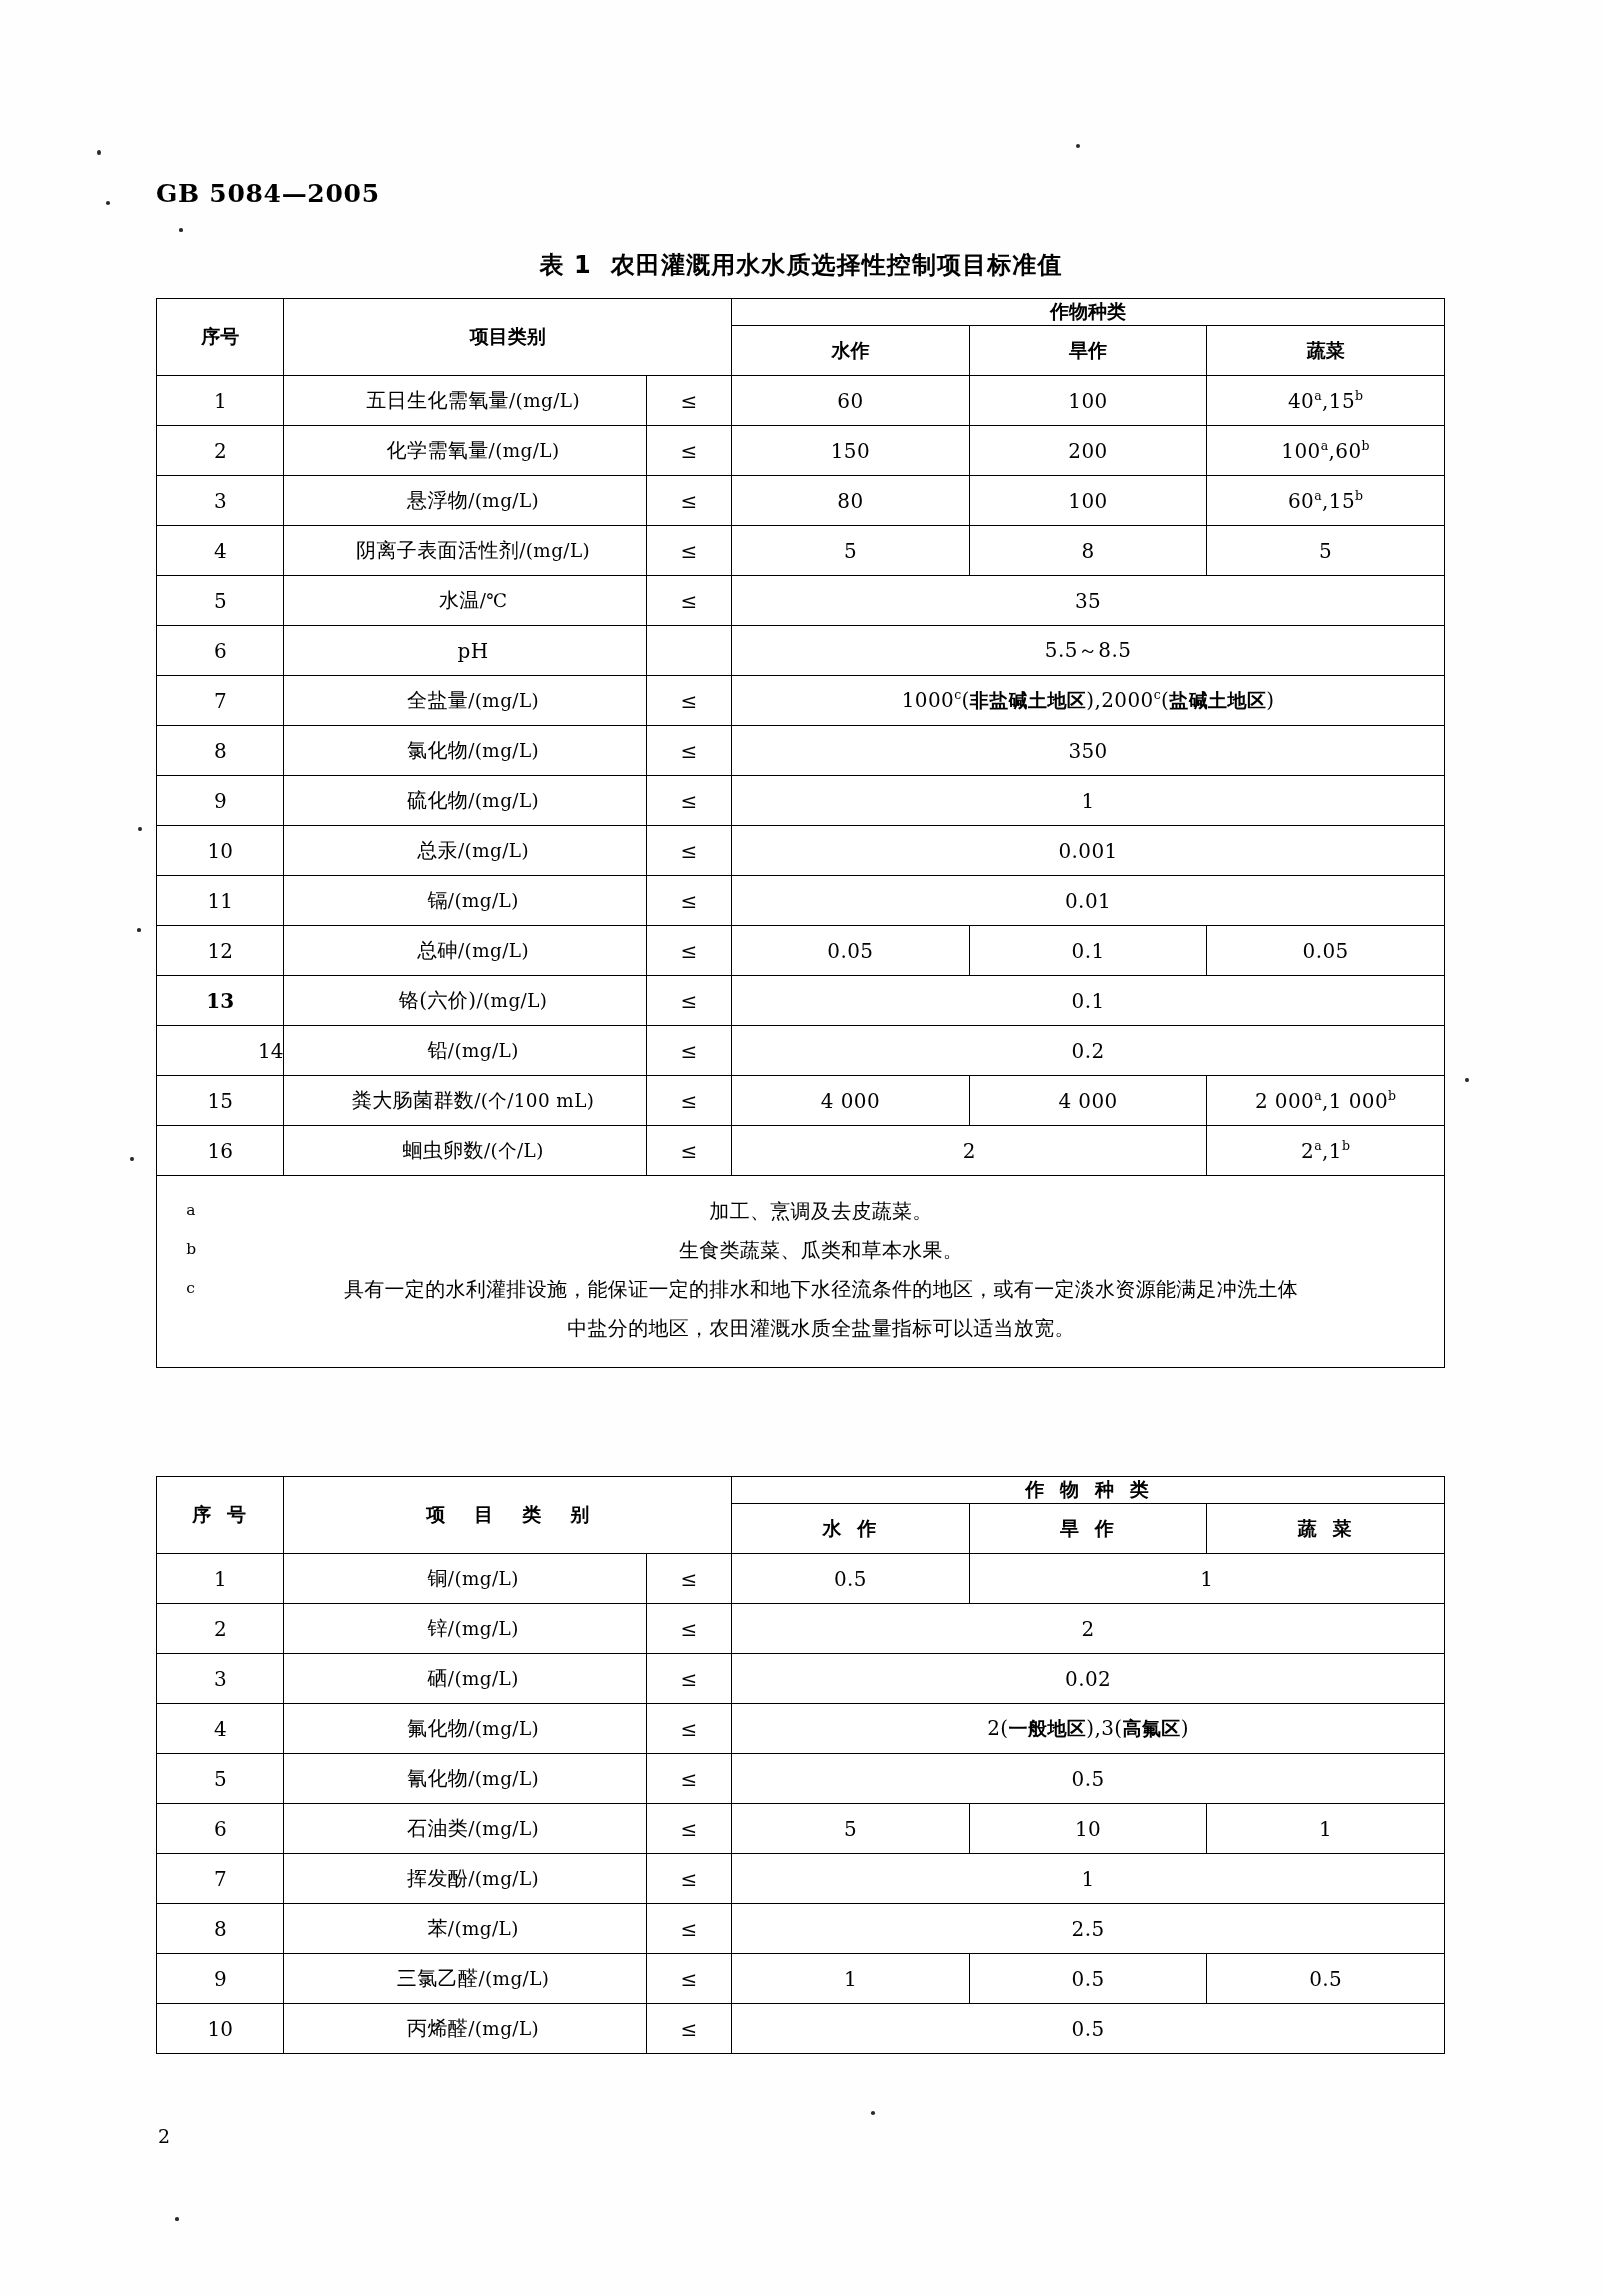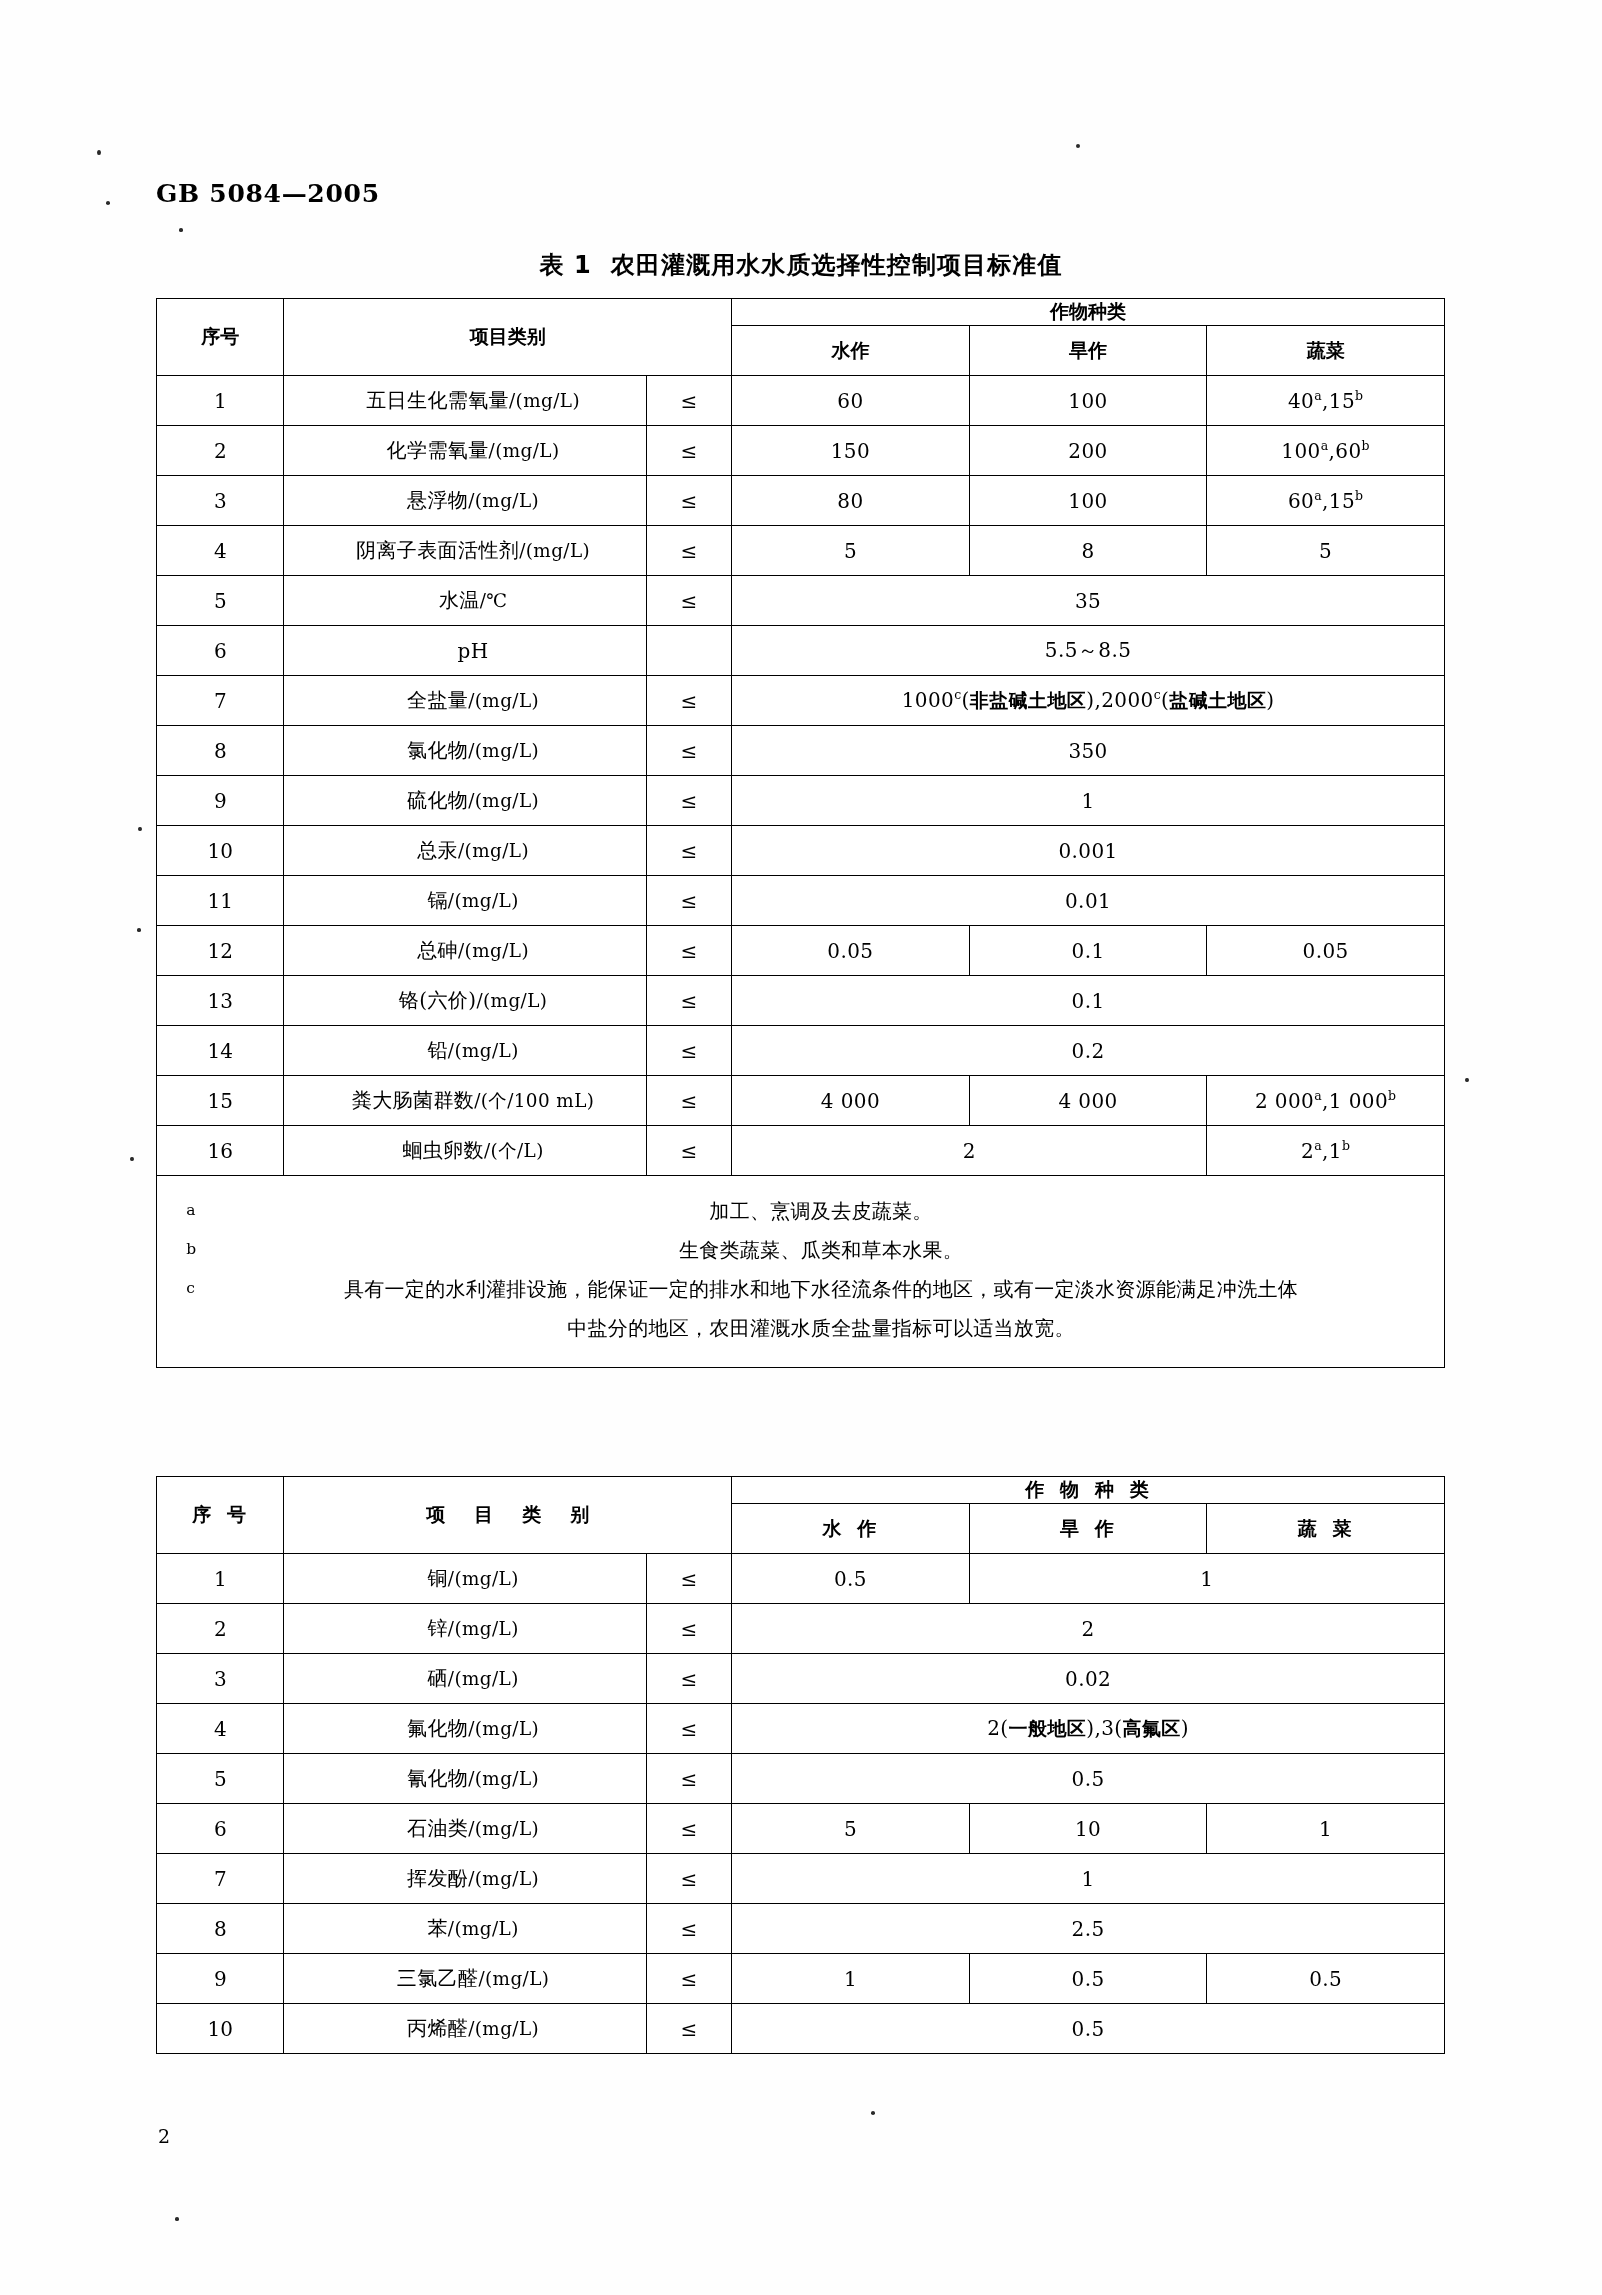--- a/index.html
+++ b/index.html
@@ -261,27 +261,27 @@
         </tr>
         <tr>
           <td style="height: 49px;">12</td>
           <td class="item">总砷<span class="unit">/(mg/L)</span></td>
           <td class="le">≤</td>
           <td class="val">0.05</td>
           <td class="val">0.1</td>
           <td class="val">0.05</td>
         </tr>
         <tr>
-          <td style="height: 49px;">13</td>
+          <td style="height: 49px; font-weight: bold;">13</td>
           <td class="item">铬(六价)<span class="unit">/(mg/L)</span></td>
           <td class="le">≤</td>
           <td class="val" colspan="3">0.1</td>
         </tr>
         <tr>
-          <td style="height: 49px;">14</td>
+          <td style="height: 49px; text-align: right;">14</td>
           <td class="item">铅<span class="unit">/(mg/L)</span></td>
           <td class="le">≤</td>
           <td class="val" colspan="3">0.2</td>
         </tr>
         <tr>
           <td style="height: 49px;">15</td>
           <td class="item">粪大肠菌群数<span class="unit">/(个/100 mL)</span></td>
           <td class="le">≤</td>
           <td class="val">4 000</td>
           <td class="val">4 000</td>

